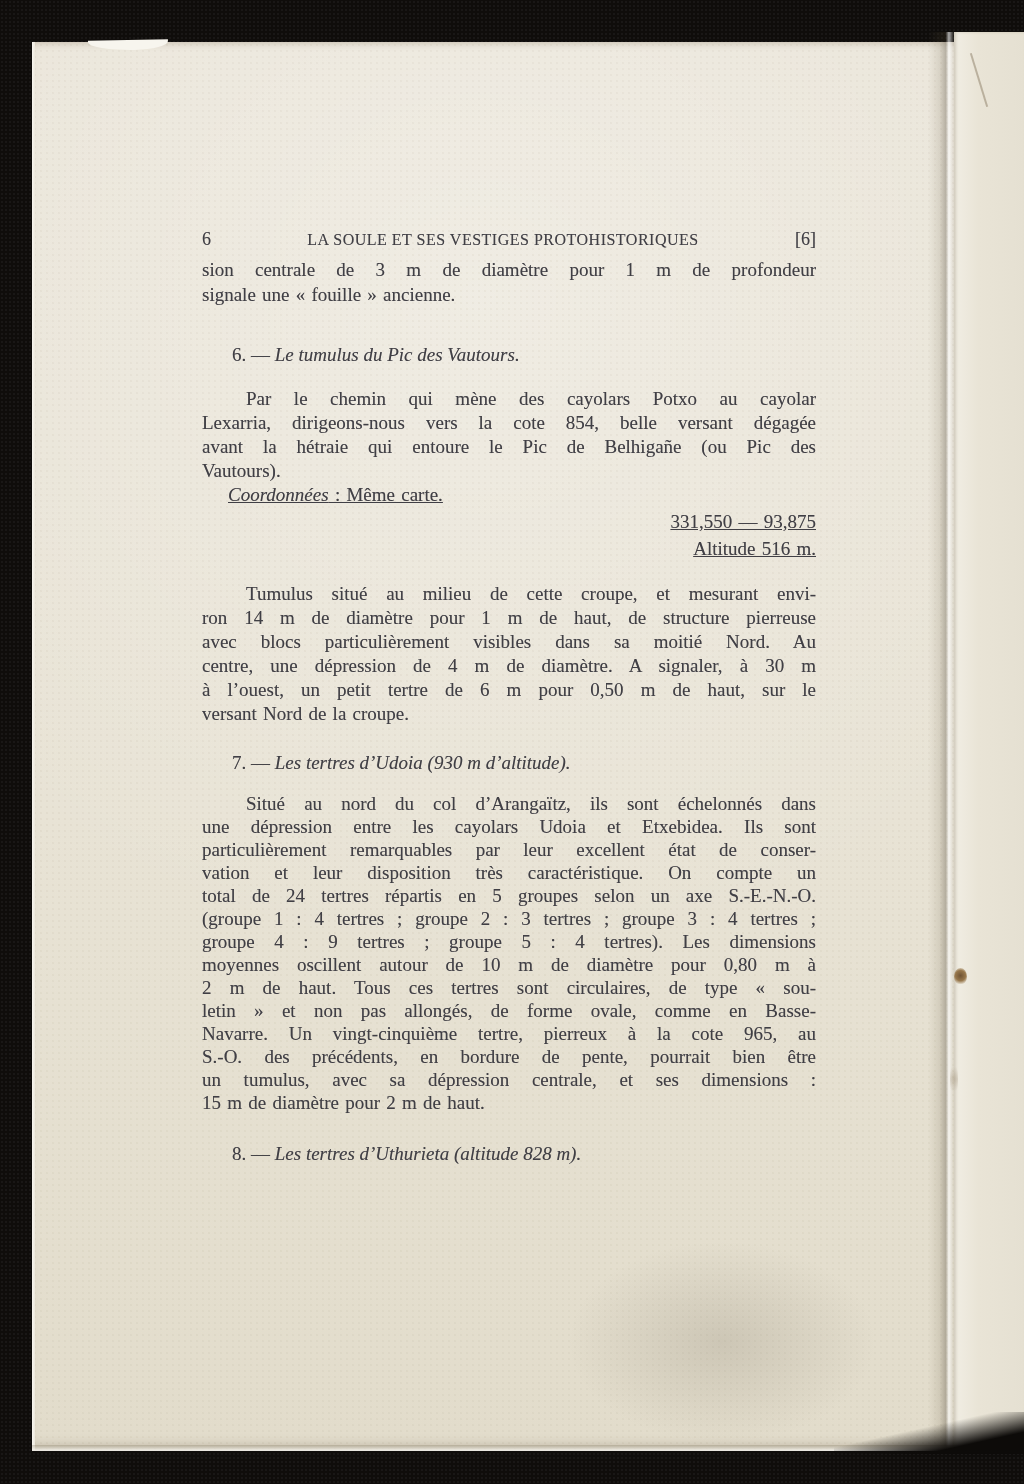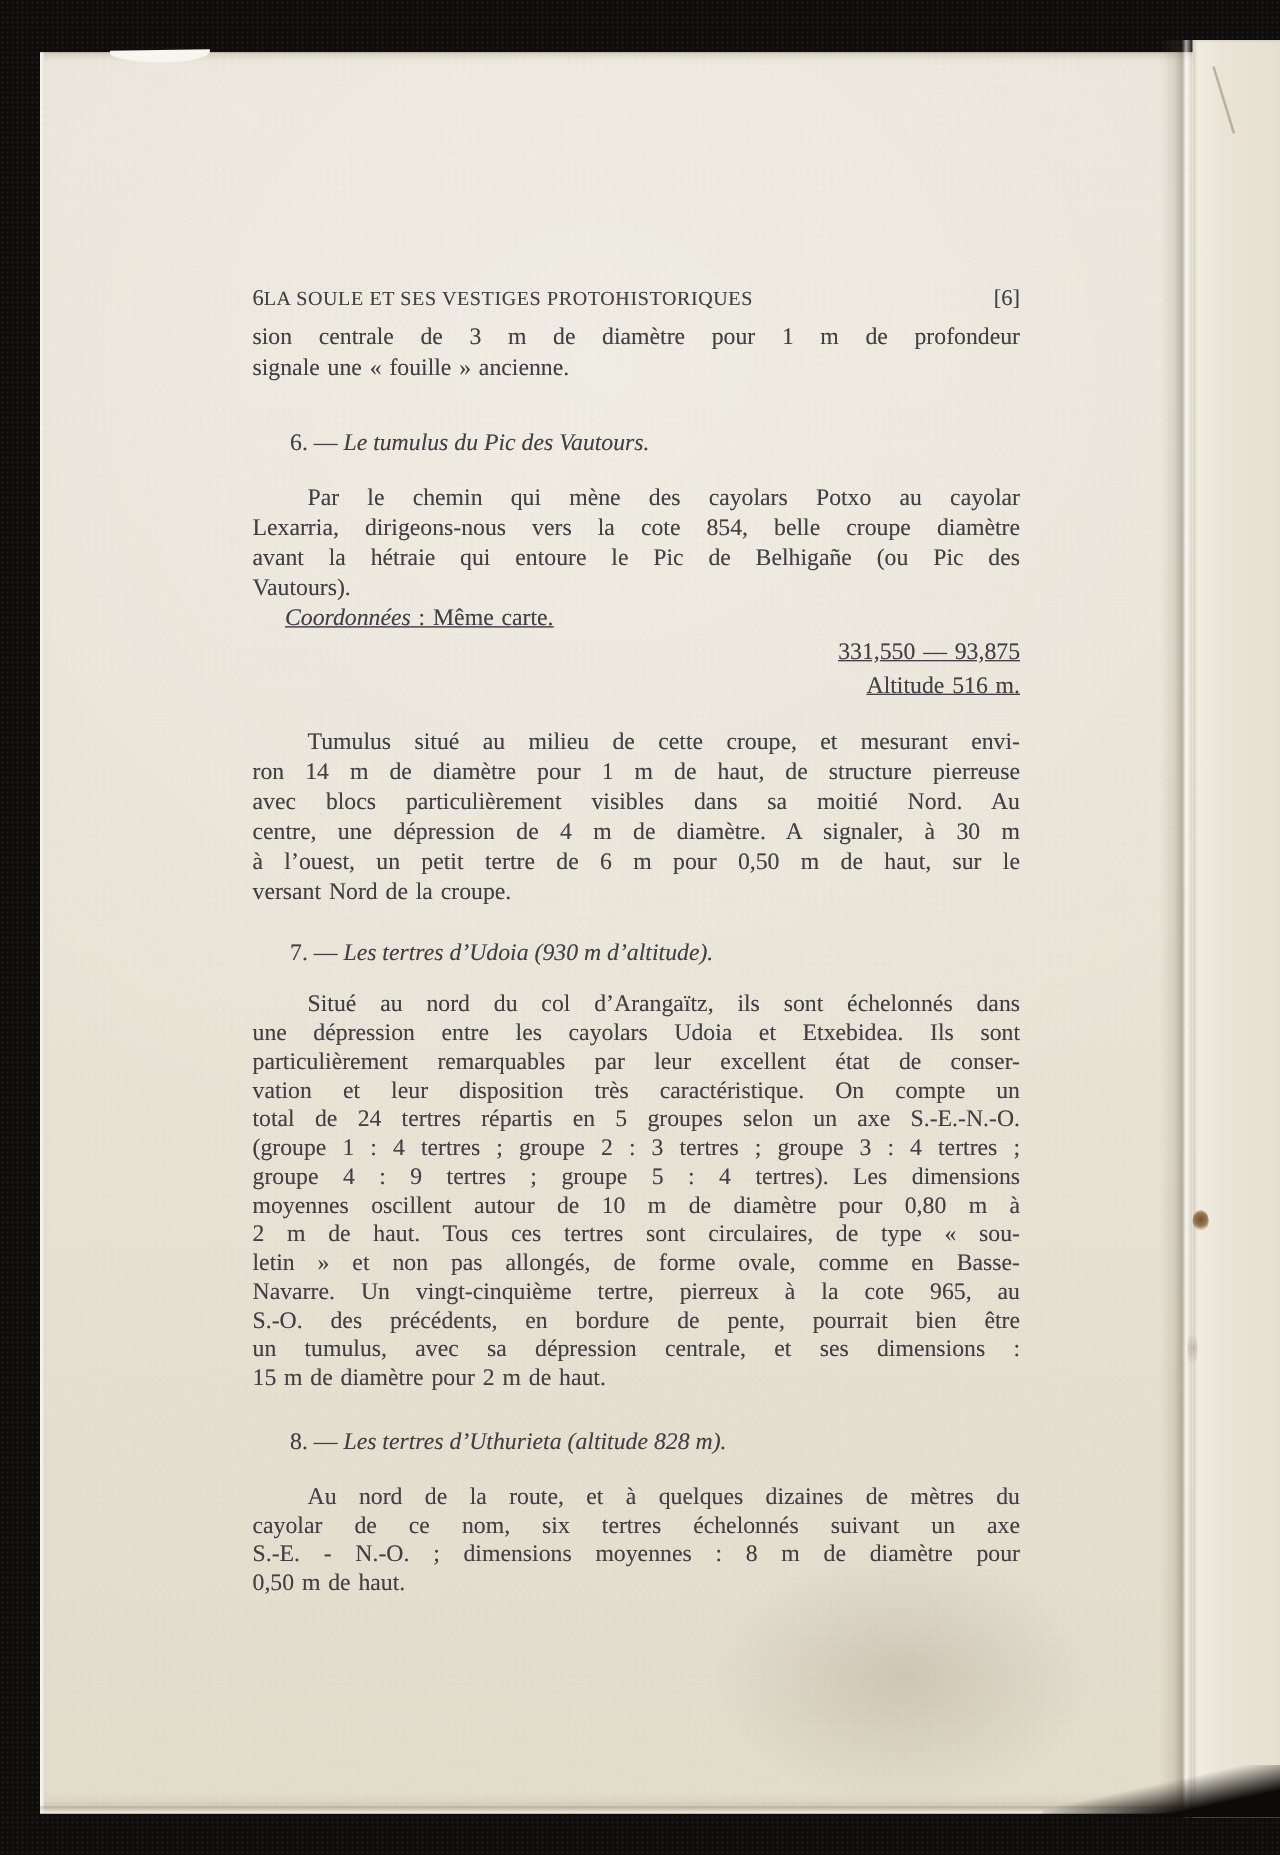--- a/index.html
+++ b/index.html
@@ -57,21 +57,21 @@
   .first{padding-left:44px;}
   .plain{text-align:left;}
   .cindent1{padding-left:26px;}
   .cindent2{padding-left:138px;text-align:right;}
   .heading{height:23px;line-height:23px;font-size:19px;padding-left:30px;
         text-shadow:0 0 0.5px rgba(64,63,69,0.40);}
   .htitle{font-style:italic;margin-top:21px;}
   .header-row{height:22px;line-height:22px;display:flex;align-items:baseline;
         text-shadow:0 0 0.5px rgba(64,63,69,0.40);}
   .pagenum{font-size:18px;flex:0 0 auto;}
-  .running-title{flex:1 1 auto;font-size:16px;letter-spacing:0.5px;margin-top:24px;}
+  .running-title{flex:1 1 auto;text-align:center;font-size:16px;letter-spacing:0.5px;margin-top:24px;}
 </style>
 </head>
 <body>
 
 <div class="paper">
   <div class="left-edge"></div>
   <div class="tear"></div>
   <div class="fold"></div>
   <div class="next-page"></div>
   <div class="scratch"></div>
@@ -93,21 +93,21 @@
       <div class="line j">sion centrale de 3 m de diamètre pour 1 m de profondeur</div>
       <div class="line last">signale une « fouille » ancienne.</div>
     </div>
 
     <div class="heading" style="top:301px">
       <span class="hnum">6. — </span><span class="htitle">Le tumulus du Pic des Vautours.</span>
     </div>
 
     <div class="block lh24" style="top:345px">
       <div class="line j first">Par le chemin qui mène des cayolars Potxo au cayolar</div>
-      <div class="line j">Lexarria, dirigeons-nous vers la cote 854, belle croupe diamètre</div>
+      <div class="line j">Lexarria, dirigeons-nous vers la cote 854, belle versant dégagée</div>
       <div class="line j">avant la hétraie qui entoure le Pic de Belhigañe (ou Pic des</div>
       <div class="line last">Vautours).</div>
     </div>
 
     <div class="block lh27" style="top:439px">
       <div class="line plain cindent1">
         <span class="htitle">Coordonnées</span><span> : Même carte.</span>
       </div>
       <div class="line plain cindent2">331,550 — 93,875</div>
       <div class="line plain cindent2">Altitude 516 m.</div>
@@ -140,21 +140,15 @@
       <div class="line j">Navarre. Un vingt-cinquième tertre, pierreux à la cote 965, au</div>
       <div class="line j">S.-O. des précédents, en bordure de pente, pourrait bien être</div>
       <div class="line j">un tumulus, avec sa dépression centrale, et ses dimensions :</div>
       <div class="line last">15 m de diamètre pour 2 m de haut.</div>
     </div>
 
     <div class="heading" style="top:1100px">
       <span class="hnum">8. — </span><span class="htitle">Les tertres d’Uthurieta (altitude 828 m).</span>
     </div>
 
-    <div class="block lh23" style="top:1144px">
-      <div class="line j first">Au nord de la route, et à quelques dizaines de mètres du</div>
-      <div class="line j">cayolar de ce nom, six tertres échelonnés suivant un axe</div>
-      <div class="line j">S.-E. - N.-O. ; dimensions moyennes : 8 m de diamètre pour</div>
-      <div class="line last">0,50 m de haut.</div>
-    </div>
 
   </div>
 </div>
 
 </body></html>

